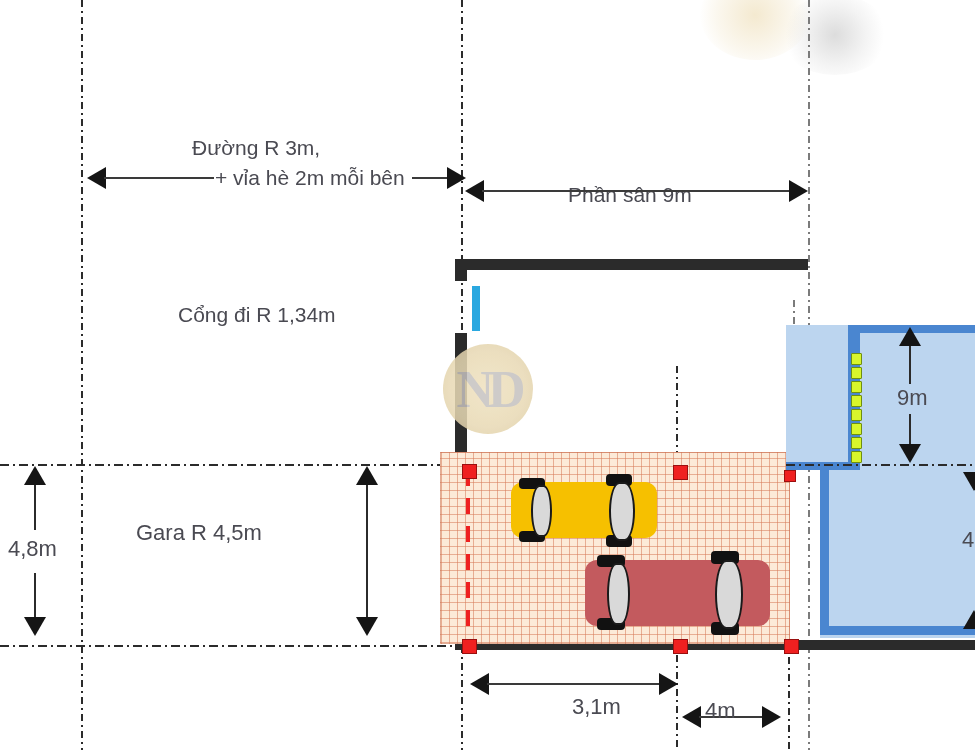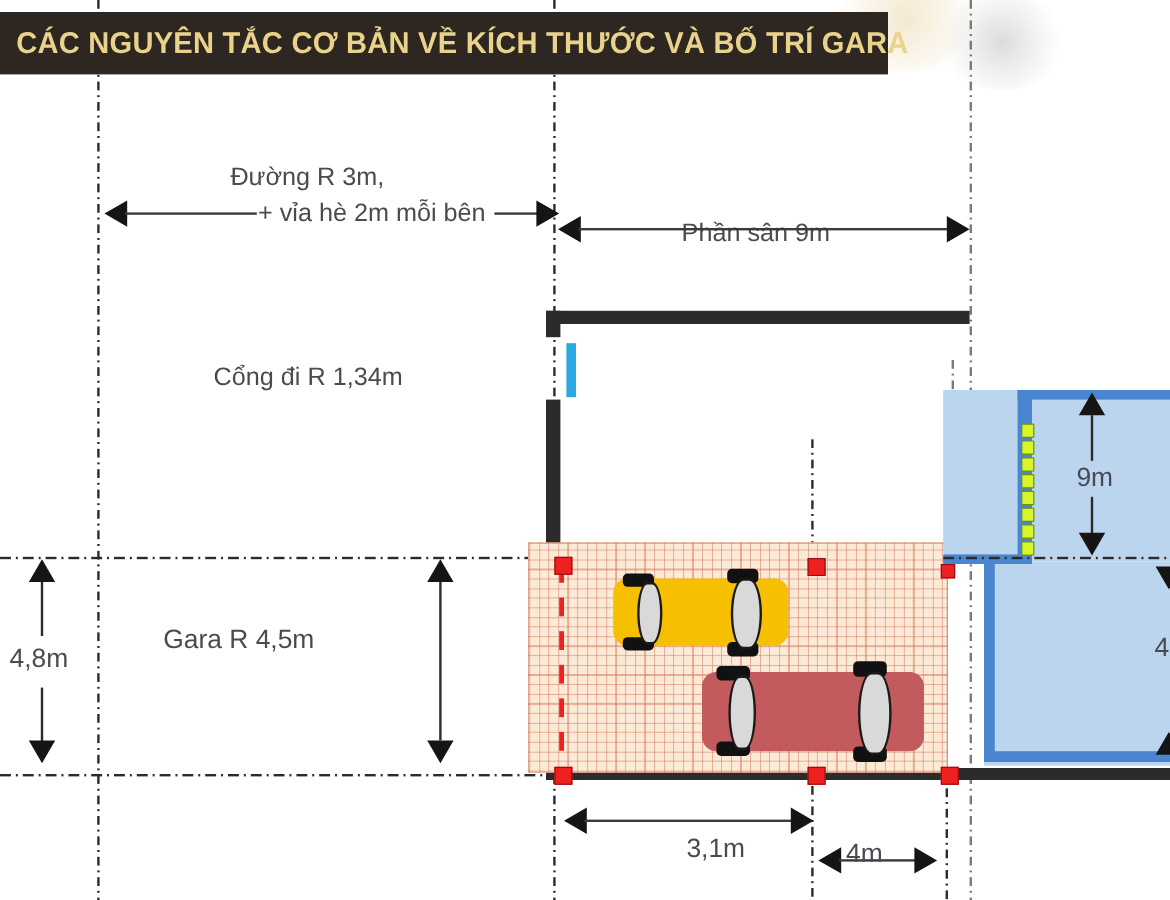--- a/index.html
+++ b/index.html
@@ -90,23 +90,20 @@
   <div class="vdashdot" style="left:461px;top:0;height:750px;"></div>
   <div class="vdash-faint" style="left:808px;top:0;height:750px;"></div>
   <div class="vdashdot" style="left:676px;top:366px;height:384px;"></div>
   <div class="vdashdot" style="left:788px;top:470px;height:280px;"></div>
   <div class="vdash-faint" style="left:793px;top:300px;height:60px;"></div>
 
   <div class="hdashdot" style="left:0;top:464px;width:975px;"></div>
   <div class="hdashdot" style="left:0;top:645px;width:460px;"></div>
   <div class="hdashdot" style="left:795px;top:464px;width:180px;"></div>
 
-  <div class="banner">
-    <div class="banner-text">CÁC NGUYÊN TẮC CƠ BẢN VỀ KÍCH THƯỚC VÀ BỐ TRÍ GARA</div>
-  </div>
 
   <div class="dimlabel" style="left:192px;top:136px;">Đường R 3m,</div>
   <div class="arrow left" style="left:87px;top:167px;"></div>
   <div class="dimline" style="left:104px;top:177px;width:110px;"></div>
   <div class="dimlabel" style="left:215px;top:166px;">+ vỉa hè 2m mỗi bên</div>
   <div class="dimline" style="left:412px;top:177px;width:48px;"></div>
   <div class="arrow right" style="left:447px;top:167px;"></div>
 
   <div class="dimlabel" style="left:568px;top:155px;margin-top:28px;">Phần sân 9m</div>
   <div class="arrow left" style="left:465px;top:180px;"></div>
@@ -194,14 +191,17 @@
   <div class="arrow left" style="left:470px;top:673px;"></div>
   <div class="dimline" style="left:487px;top:683px;width:182px;"></div>
   <div class="arrow right" style="left:659px;top:673px;"></div>
   <div class="dimlabel big" style="left:572px;top:694px;">3,1m</div>
 
   <div class="arrow left" style="left:682px;top:706px;"></div>
   <div class="dimline" style="left:699px;top:716px;width:72px;"></div>
   <div class="arrow right" style="left:762px;top:706px;"></div>
   <div class="dimlabel big" style="left:705px;top:698px;">4m</div>
 
+  <div class="watermark" style="left:443px;top:344px;">
+    <span class="wm-inner">ND</span>
+  </div>
 
 </div>
 
 </body></html>

